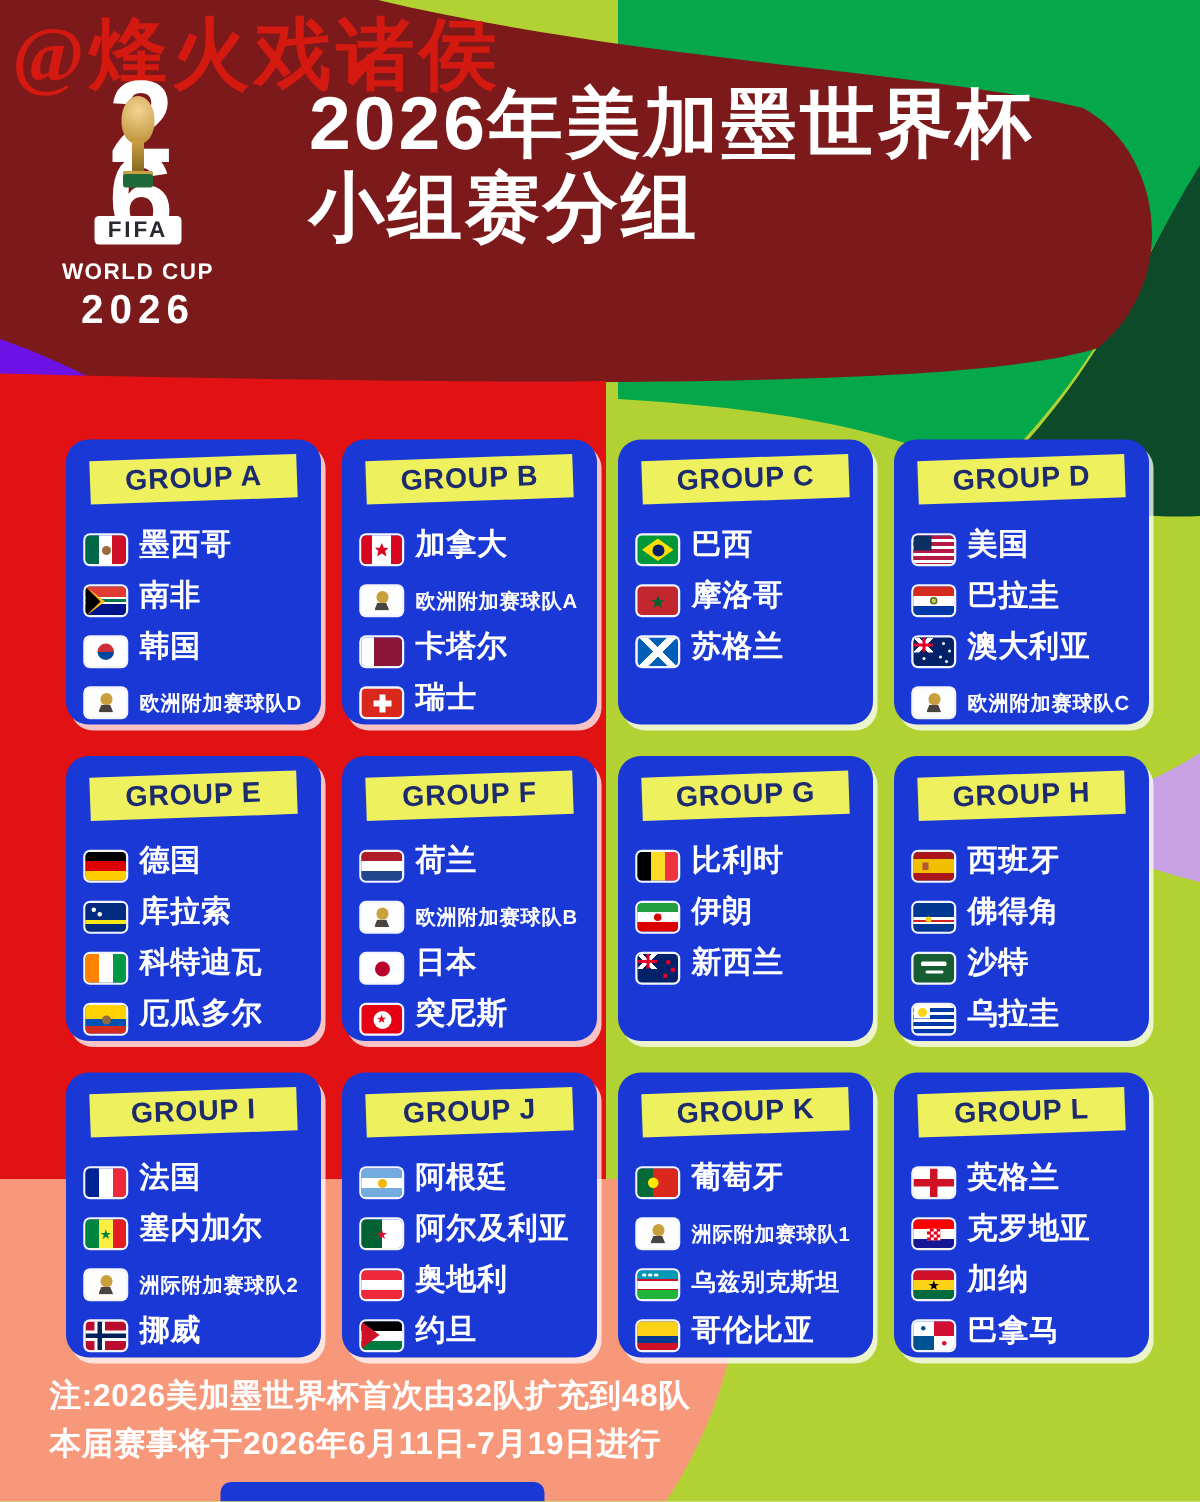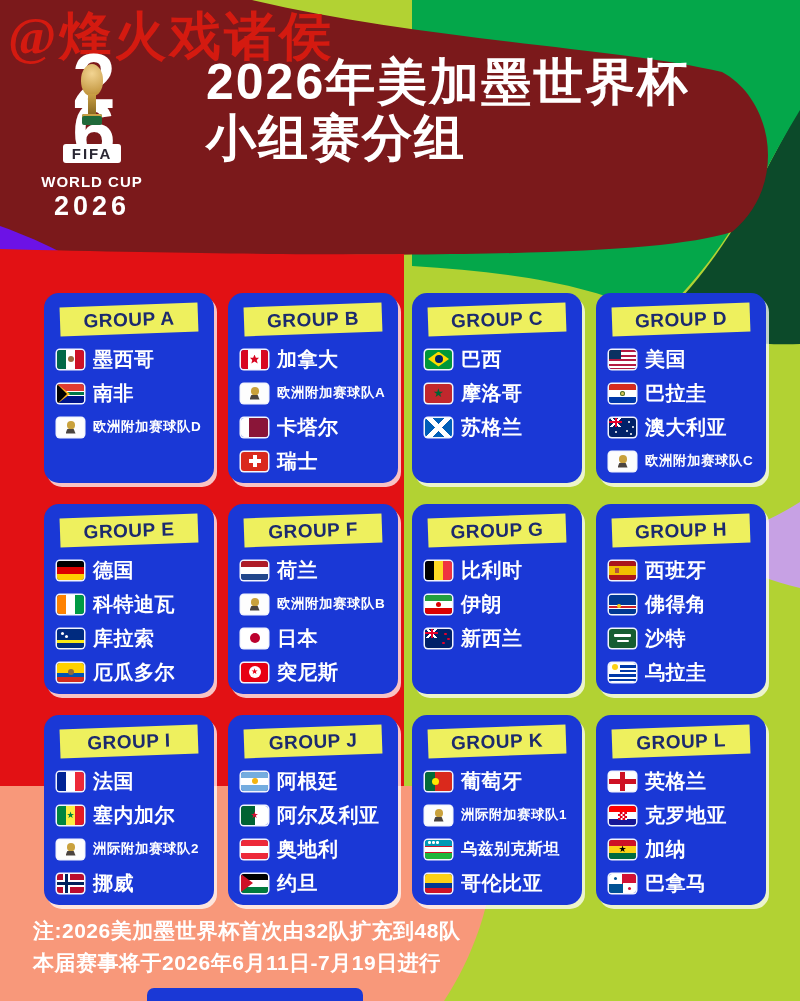--- a/index.html
+++ b/index.html
@@ -37,21 +37,21 @@
   .title{position:absolute;left:206px;top:54px;color:#fff;font-weight:900;font-size:50px;
     line-height:1.12;letter-spacing:2px;white-space:nowrap;}
 
   
   .card{position:absolute;width:170px;height:190px;background:var(--c-blue,#1a38d6);
     border-radius:15px;box-shadow:3px 4px 0 rgba(255,255,255,.75);}
   .hdr{width:138px;height:29px;margin:12px auto 5px;background:var(--c-header-bg,#eef05e);
     color:var(--c-header-text,#1c2a6e);font-weight:800;font-size:19px;display:flex;
     align-items:center;justify-content:center;transform:rotate(-2deg);letter-spacing:.5px;}
   .teams{padding:3px 6px 0 13px;}
-  .team{height:34px;display:flex;align-items:center;gap:9px;}
+  .team{height:34px;display:flex;align-items:flex-end;gap:9px;}
   .lbl{color:#fff;font-weight:800;font-size:20px;white-space:nowrap;letter-spacing:.5px;}
   .lbl.sm{font-size:16px;}
   .lbl.xs{font-size:13.5px;}
 
   
   .fl{position:relative;width:27px;height:19px;border-radius:3px;flex:0 0 27px;overflow:hidden;
     box-shadow:0 0 0 1.5px rgba(255,255,255,.95);background:#ccc;}
   .f-mexico{background:linear-gradient(90deg,#006847 0 34%,#fff 34% 66%,#ce1126 66%);}
   .f-mexico::after{content:"";position:absolute;left:50%;top:50%;width:6px;height:6px;margin:-3px;border-radius:50%;background:#9c6a3f;}
   .f-south-africa{background:linear-gradient(180deg,#e03c31 0 37%,#fff 37% 44%,#007749 44% 56%,#fff 56% 63%,#001489 63%);}
@@ -184,20 +184,24 @@
         <div class="teams">
           <div class="team">
             <span class="fl f-mexico"></span>
             <span class="lbl">墨西哥</span>
           </div>
           <div class="team">
             <span class="fl f-south-africa"></span>
             <span class="lbl">南非</span>
           </div>
           <div class="team">
+            <span class="fl f-south-korea"></span>
+            <span class="lbl">韩国</span>
+          </div>
+          <div class="team">
             <span class="fl f-playoff"></span>
             <span class="lbl xs">欧洲附加赛球队D</span>
           </div>
         </div>
       </div>
       <div class="card" style="left: 228px; top: 293px;">
         <div class="hdr">GROUP B</div>
         <div class="teams">
           <div class="team">
             <span class="fl f-canada"></span>
@@ -256,26 +260,26 @@
         </div>
       </div>
       <div class="card" style="left: 44px; top: 504px;">
         <div class="hdr">GROUP E</div>
         <div class="teams">
           <div class="team">
             <span class="fl f-germany"></span>
             <span class="lbl">德国</span>
           </div>
           <div class="team">
+            <span class="fl f-curacao"></span>
+            <span class="lbl">库拉索</span>
+          </div>
+          <div class="team">
             <span class="fl f-ivory-coast"></span>
             <span class="lbl">科特迪瓦</span>
-          </div>
-          <div class="team">
-            <span class="fl f-curacao"></span>
-            <span class="lbl">库拉索</span>
           </div>
           <div class="team">
             <span class="fl f-ecuador"></span>
             <span class="lbl">厄瓜多尔</span>
           </div>
         </div>
       </div>
       <div class="card" style="left: 228px; top: 504px;">
         <div class="hdr">GROUP F</div>
         <div class="teams">

